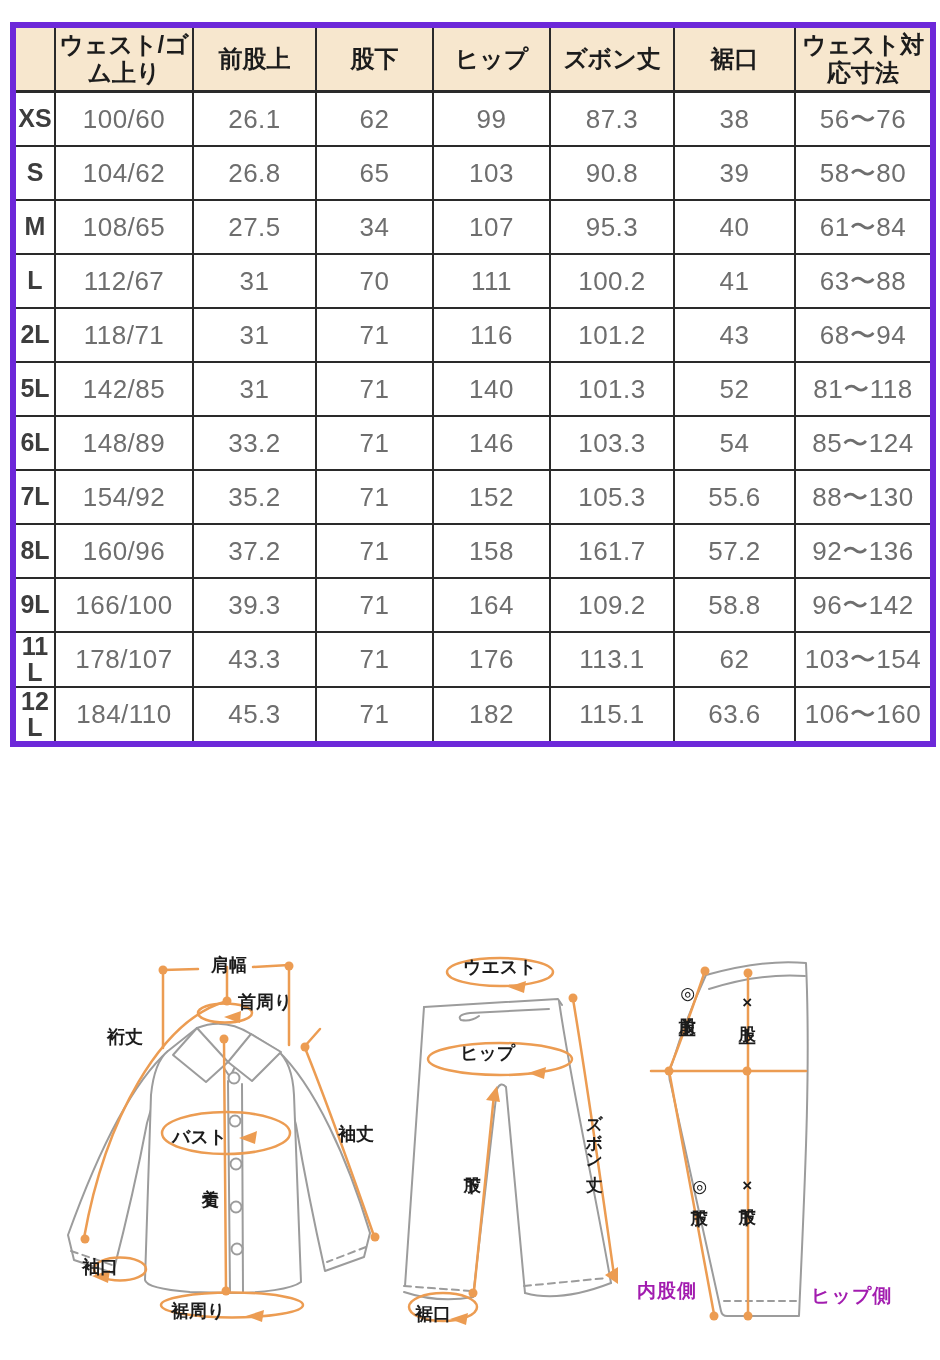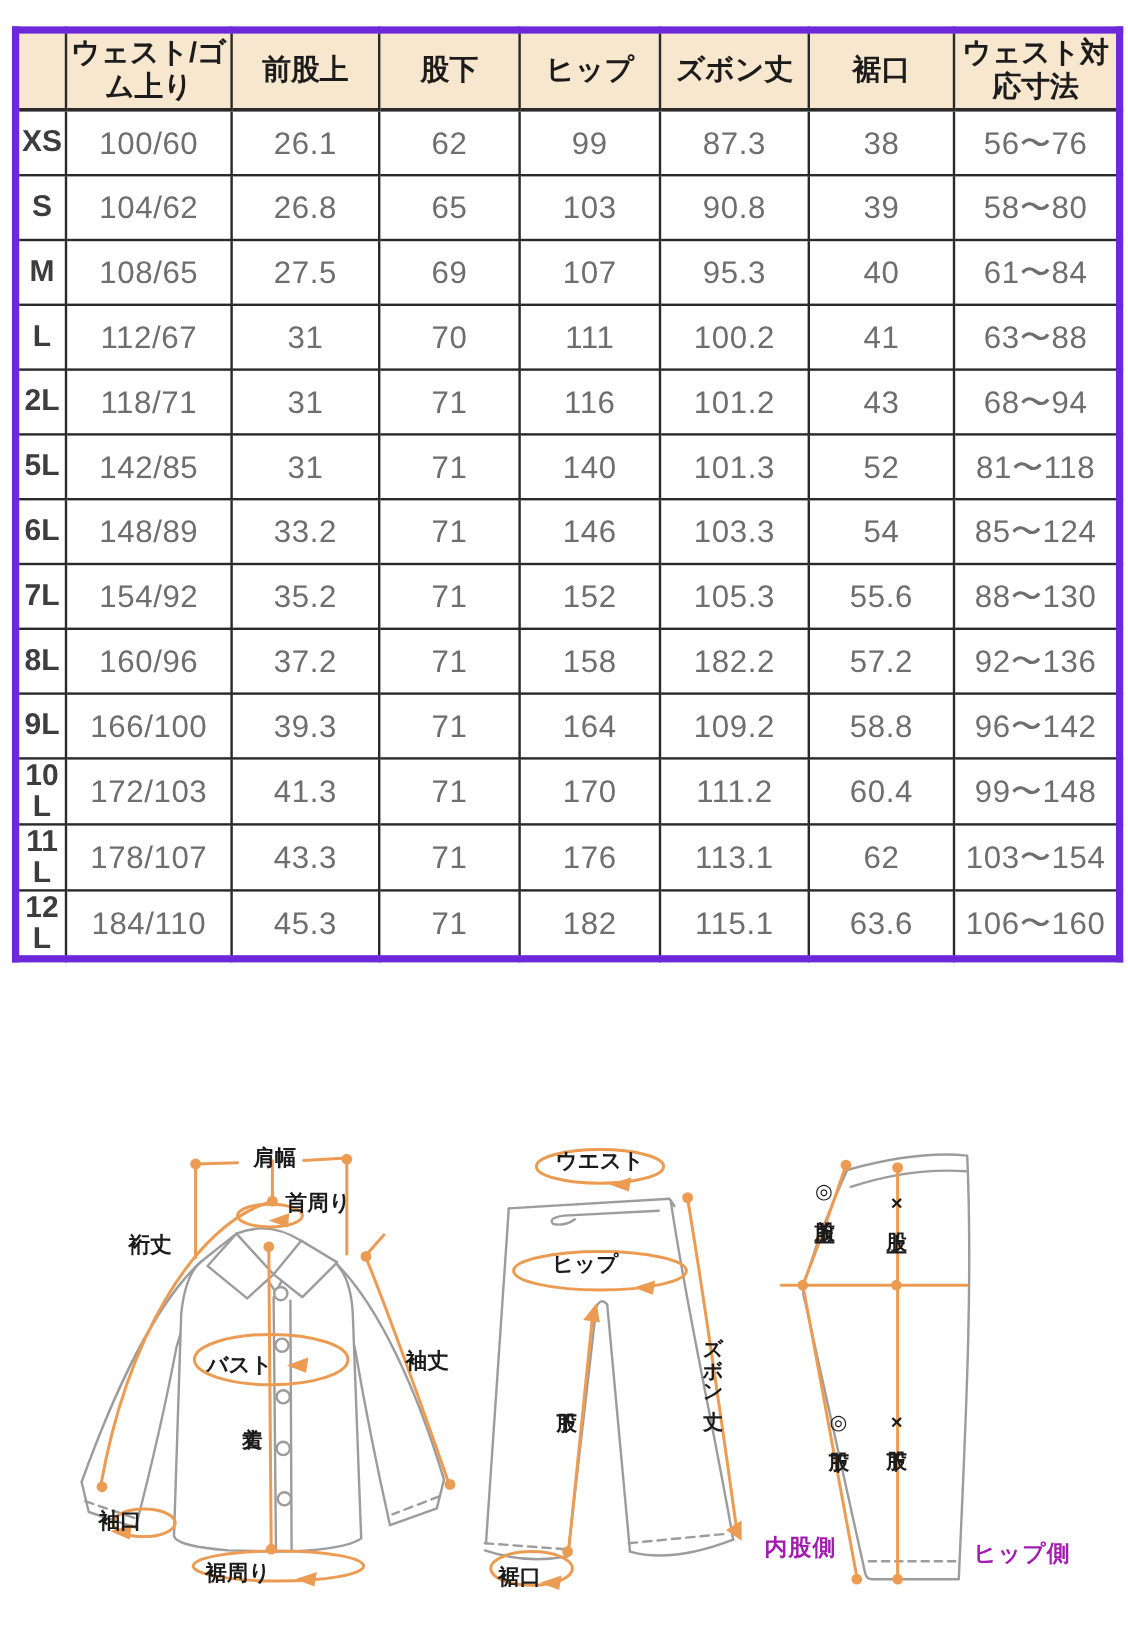--- a/index.html
+++ b/index.html
@@ -69,21 +69,21 @@
         <td>65</td>
         <td>103</td>
         <td>90.8</td>
         <td>39</td>
         <td>58〜80</td>
       </tr>
       <tr>
         <th>M</th>
         <td>108/65</td>
         <td>27.5</td>
-        <td>69</td>
+        <td>34</td>
         <td>107</td>
         <td>95.3</td>
         <td>40</td>
         <td>61〜84</td>
       </tr>
       <tr>
         <th>L</th>
         <td>112/67</td>
         <td>31</td>
         <td>70</td>
@@ -131,43 +131,33 @@
         <td>105.3</td>
         <td>55.6</td>
         <td>88〜130</td>
       </tr>
       <tr>
         <th>8L</th>
         <td>160/96</td>
         <td>37.2</td>
         <td>71</td>
         <td>158</td>
-        <td>182.2</td>
+        <td>161.7</td>
         <td>57.2</td>
         <td>92〜136</td>
       </tr>
       <tr>
         <th>9L</th>
         <td>166/100</td>
         <td>39.3</td>
         <td>71</td>
         <td>164</td>
         <td>109.2</td>
         <td>58.8</td>
         <td>96〜142</td>
-      </tr>
-      <tr>
-        <th>10L</th>
-        <td>172/103</td>
-        <td>41.3</td>
-        <td>71</td>
-        <td>170</td>
-        <td>111.2</td>
-        <td>60.4</td>
-        <td>99〜148</td>
       </tr>
       <tr>
         <th>11L</th>
         <td>178/107</td>
         <td>43.3</td>
         <td>71</td>
         <td>176</td>
         <td>113.1</td>
         <td>62</td>
         <td>103〜154</td>

